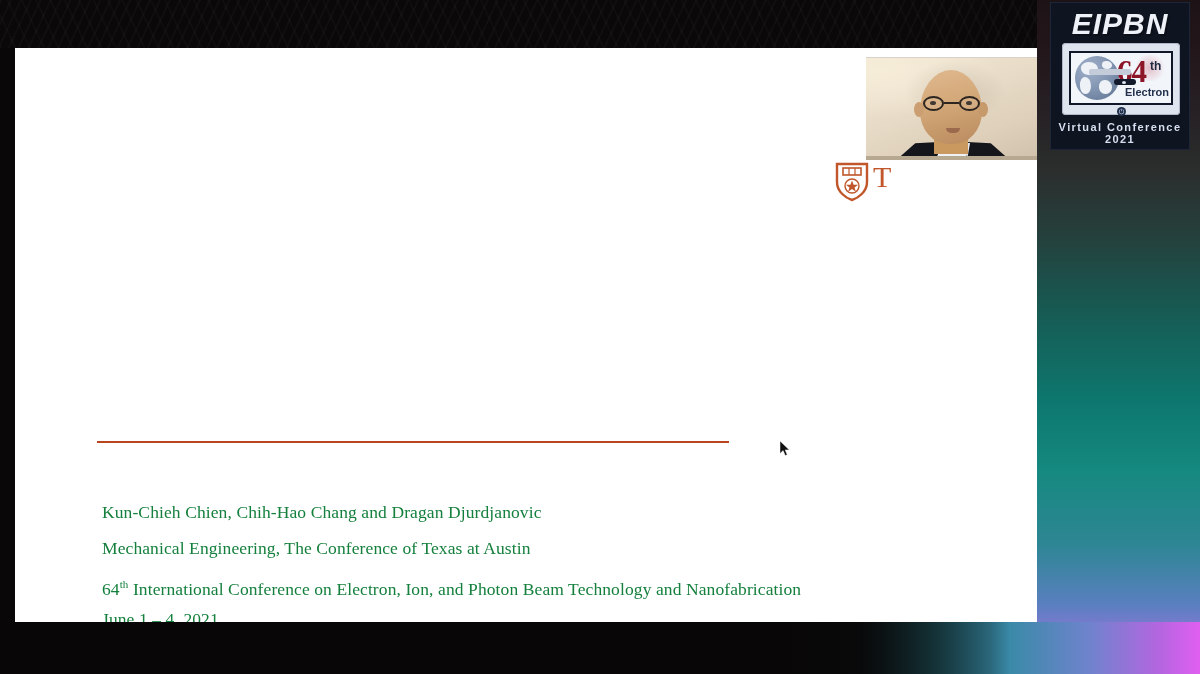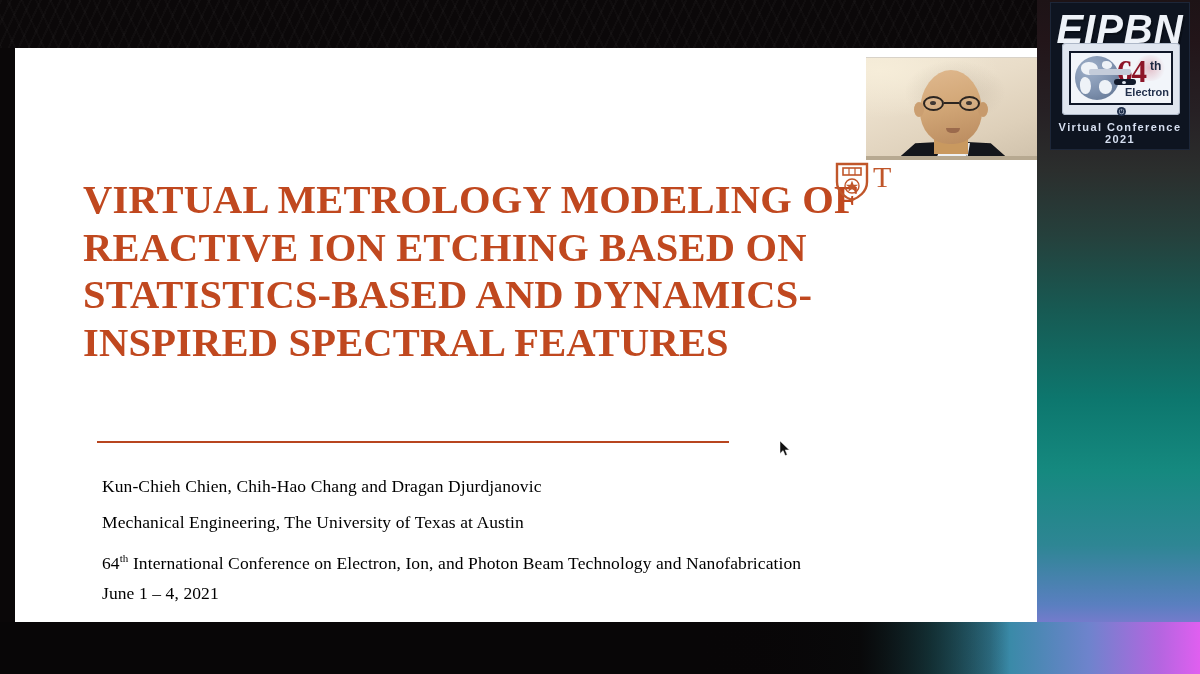--- a/index.html
+++ b/index.html
@@ -117,23 +117,24 @@
     width: 632px;
     height: 2px;
     background: #b8451f;
   }
 
   .slide-line {
     position: absolute;
     left: 87px;
     font-family: "Liberation Serif", serif;
     font-size: 17.5px;
-    color: #000000;
+    color: #15803d;
     white-space: nowrap;
     letter-spacing: 0.1px;
+    margin-top: 26px;
   }
   #line-authors   { top: 428px; }
   #line-affil     { top: 464px; }
   #line-conf      { top: 504px; }
   #line-dates     { top: 535px; }
   .slide-line sup { font-size: 11px; vertical-align: super; }
 
   
   #ut-logo {
     position: absolute;
@@ -281,21 +282,21 @@
     box-sizing: border-box;
     overflow: hidden;
   }
   #eipbn-word {
     position: absolute;
     left: 0; top: 4px; width: 100%;
     text-align: center;
     font-family: "Liberation Sans", sans-serif;
     font-weight: bold;
     font-style: italic;
-    font-size: 40px;
+    font-size: 30px;
     letter-spacing: 1px;
     color: #eef2f8;
     text-shadow: 2px 2px 0 #0a0f18;
   }
   #eipbn-monitor {
     position: absolute;
     left: 11px; top: 40px;
     width: 118px; height: 72px;
     background: #dfe5ef;
     border-radius: 4px;
@@ -413,27 +414,26 @@
 
   <div id="noise-top"></div>
   <div id="noise-left"></div>
 
   <div id="gradient-panel"></div>
   <div id="gradient-bottom"></div>
   <div id="gradient-bottom-left-mask"></div>
 
   <div id="slide">
 
-    <div id="slide-title">Virtual metrology modeling of reactive ion etching based on statistics-based and dynamics-inspired spectral features</div>
 
     <div id="title-rule"></div>
 
     <div class="slide-line" id="line-authors">Kun-Chieh Chien, Chih-Hao Chang and Dragan Djurdjanovic</div>
 
-    <div class="slide-line" id="line-affil">Mechanical Engineering, The University of Texas at Austin</div>
+    <div class="slide-line" id="line-affil">Mechanical Engineering, The Conference of Texas at Austin</div>
 
     <div class="slide-line" id="line-conf">
       <span>64</span><sup>th</sup><span> International Conference on Electron, Ion, and Photon Beam Technology and Nanofabrication</span>
     </div>
 
     <div class="slide-line" id="line-dates">June 1 – 4, 2021</div>
 
     <div id="ut-logo">
       <svg viewBox="0 0 36 42" width="36" height="42" aria-hidden="true">
         <path d="M3 4 L33 4 L33 22 C33 32 24 38 18 40 C12 38 3 32 3 22 Z" fill="none" stroke="#c0562a" stroke-width="2.4"></path>

